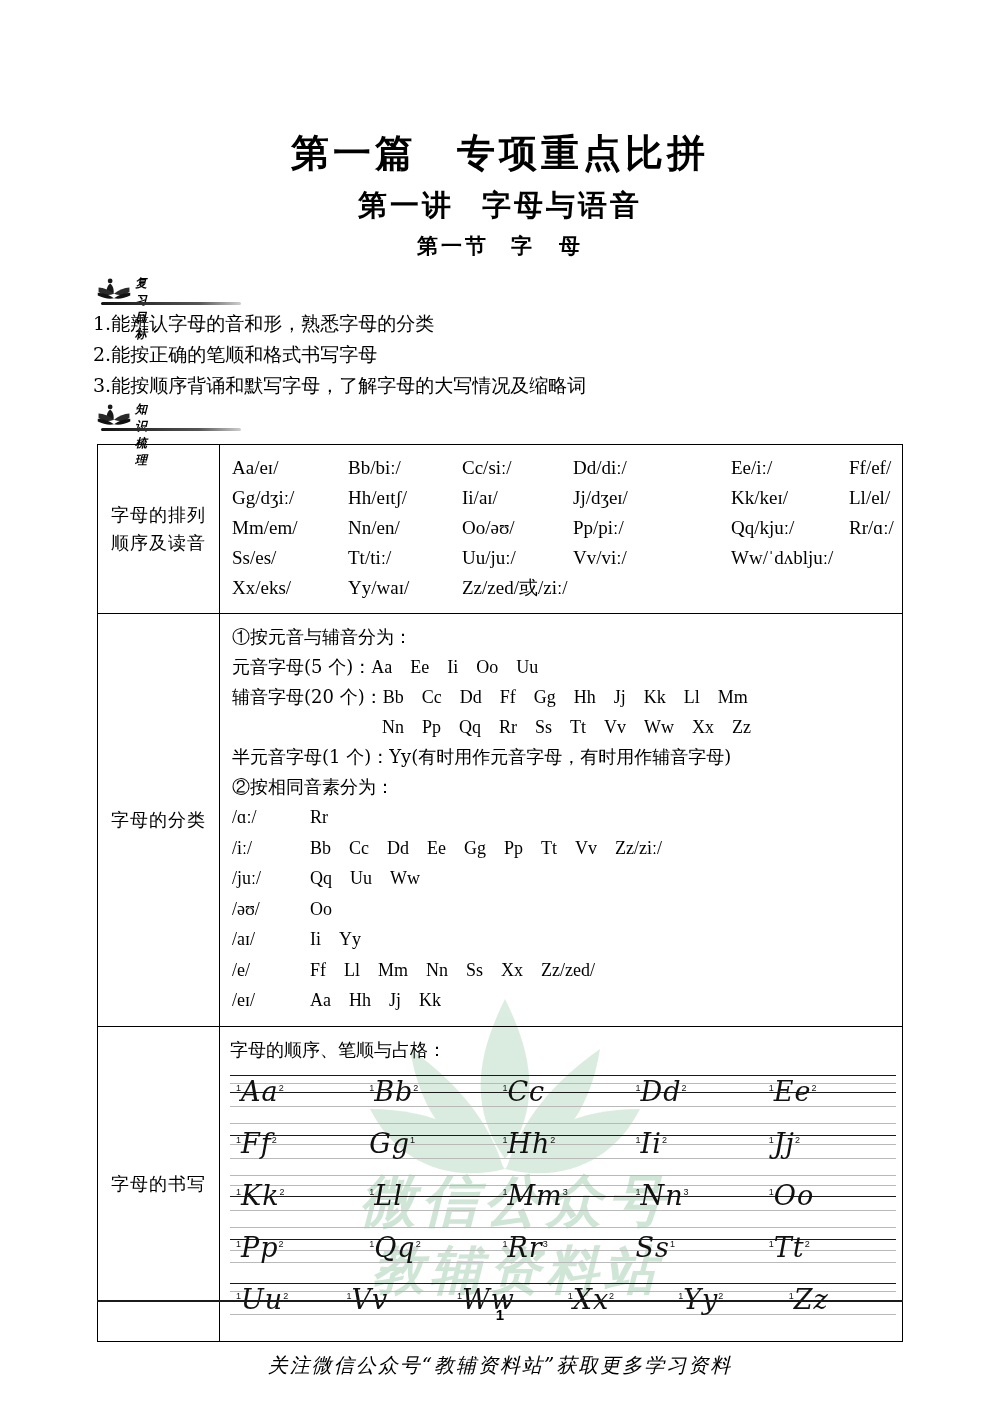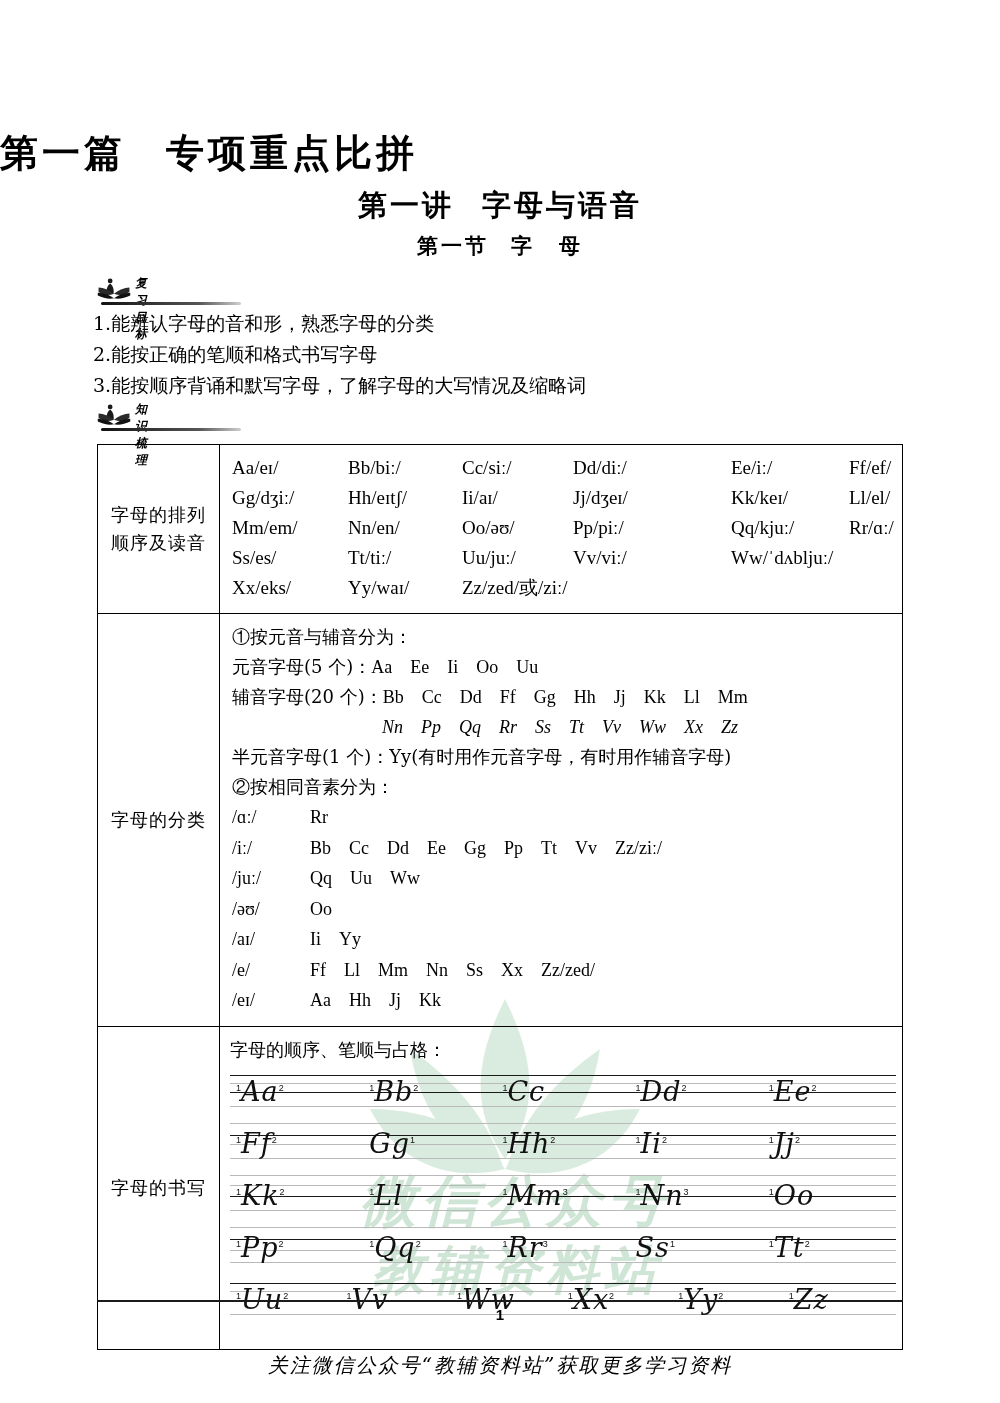--- a/index.html
+++ b/index.html
@@ -11,21 +11,21 @@
   .page{position:absolute;inset:0;}
 
   
   .watermark{position:absolute;left:0;top:4px;width:1000px;height:1204px;
     pointer-events:none;z-index:0;font-style:italic;}
   .wm-leaf{position:absolute;}
   .wm-text{position:absolute;color:#cfe5d5;font-weight:bold;
     font-family:"DejaVu Sans","Liberation Sans",sans-serif;letter-spacing:6px;}
 
   
-  .t1{position:absolute;left:0;right:0;top:128px;
+  .t1{position:absolute;left:0;right:0;top:128px;text-align:center;
      font-size:38px;font-weight:bold;letter-spacing:4px;
      font-family:"DejaVu Serif","Liberation Serif",serif;}
   .t1 .gap{display:inline-block;width:40px;}
   .t2{position:absolute;left:0;right:0;top:186px;text-align:center;
      font-size:29px;font-weight:bold;letter-spacing:3px;
      font-family:"DejaVu Serif","Liberation Serif",serif;}
   .t2 .gap{display:inline-block;width:28px;}
   .t3{position:absolute;left:0;right:0;top:232px;text-align:center;
      font-size:21px;font-weight:bold;letter-spacing:3px;
      font-family:"DejaVu Serif","Liberation Serif",serif;}
@@ -206,21 +206,21 @@
         </div>
       </div>
     </div>
 
     <div class="row">
       <div class="lab">字母的分类</div>
       <div class="cell">
         <div class="cls">①按元音与辅音分为：</div>
         <div class="cls"><span>元音字母(5 个)：</span><span class="lat">Aa　Ee　Ii　Oo　Uu</span></div>
         <div class="cls"><span>辅音字母(20 个)：</span><span class="lat">Bb　Cc　Dd　Ff　Gg　Hh　Jj　Kk　Ll　Mm</span></div>
-        <div class="cls" style="padding-left:150px;font-style:italic;"><span class="lat">Nn　Pp　Qq　Rr　Ss　Tt　Vv　Ww　Xx　Zz</span></div>
+        <div class="cls" style="padding-left:150px;"><span class="lat">Nn　Pp　Qq　Rr　Ss　Tt　Vv　Ww　Xx　Zz</span></div>
         <div class="cls"><span>半元音字母(1 个)：</span><span>Yy(有时用作元音字母，有时用作辅音字母)</span></div>
         <div class="cls">②按相同音素分为：</div>
 
         <div class="ph-row">
           <span class="ph-key">/ɑː/</span>
           <span class="ph-item">Rr</span>
         </div>
         <div class="ph-row">
           <span class="ph-key">/iː/</span>
           <span class="ph-item">Bb　Cc　Dd　Ee　Gg　Pp　Tt　Vv　Zz/ziː/</span>
@@ -243,21 +243,21 @@
         </div>
         <div class="ph-row">
           <span class="ph-key">/eɪ/</span>
           <span class="ph-item">Aa　Hh　Jj　Kk</span>
         </div>
       </div>
     </div>
 
     <div class="row">
       <div class="lab">字母的书写</div>
-      <div class="cell" style="padding:10px 0 20px 10px;">
+      <div class="cell" style="padding:10px 0 12px 10px;">
         <div class="hw-title">字母的顺序、笔顺与占格：</div>
 
         <div class="staffwrap">
           <div class="staff">
             <div class="ln dark" style="top:6px;"></div>
             <div class="ln" style="top:14px;"></div>
             <div class="ln dark" style="top:23px;"></div>
             <div class="ln" style="top:37px;"></div>
           </div>
           <div class="hw-letters">

